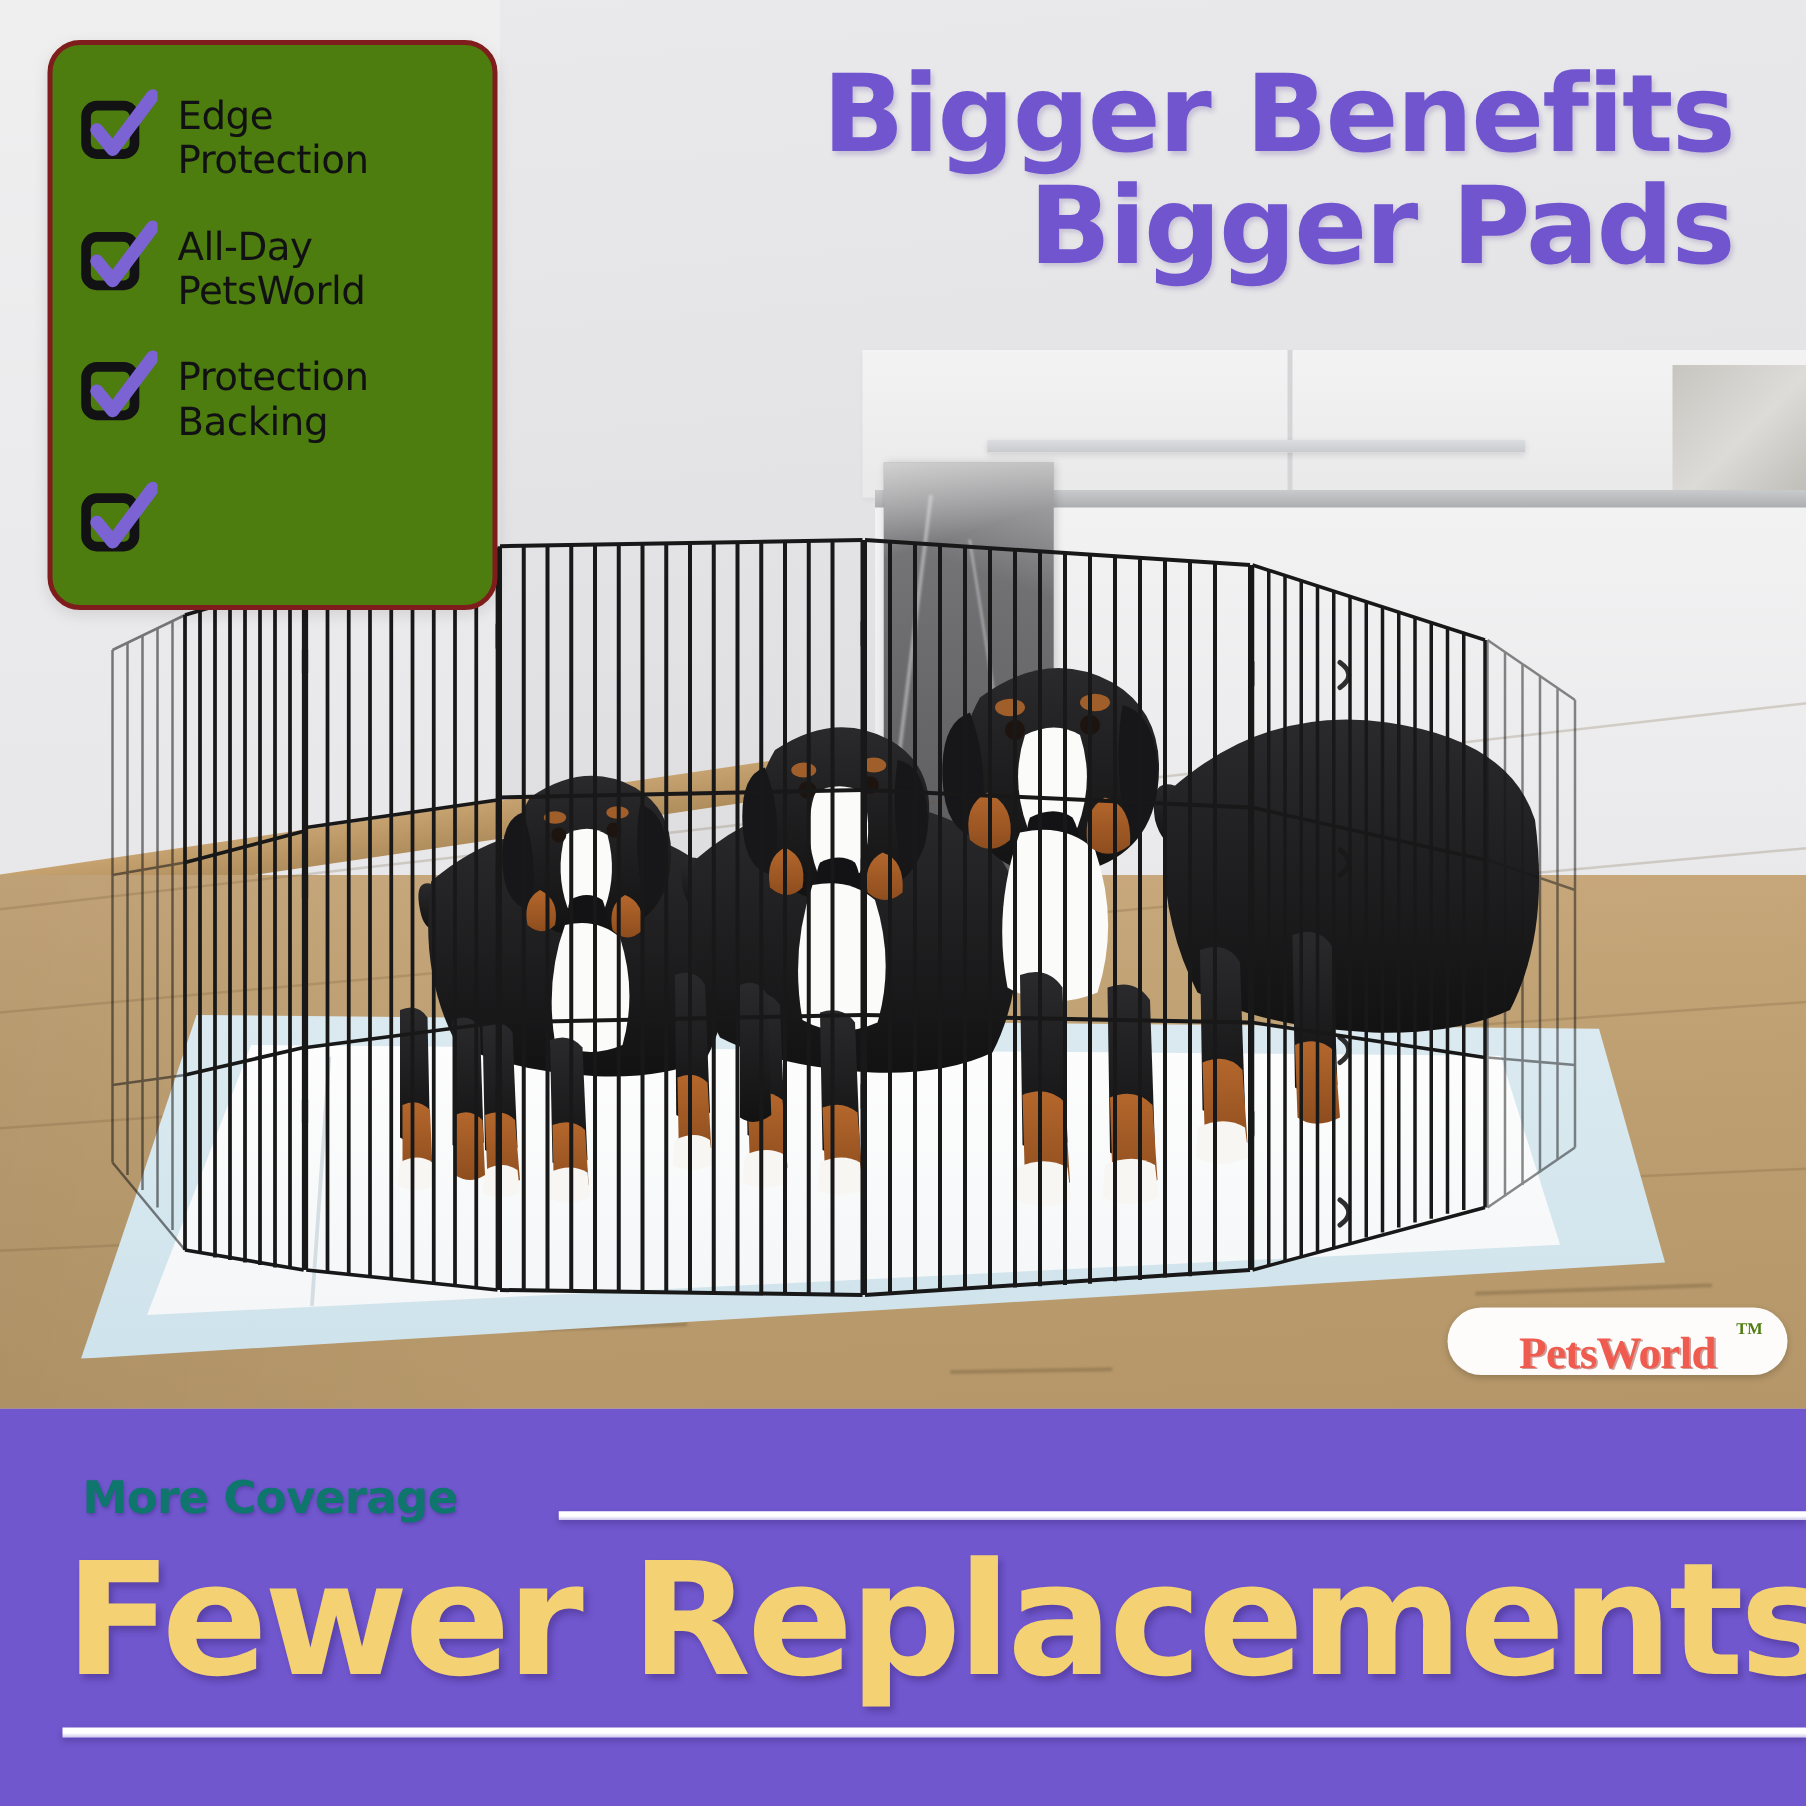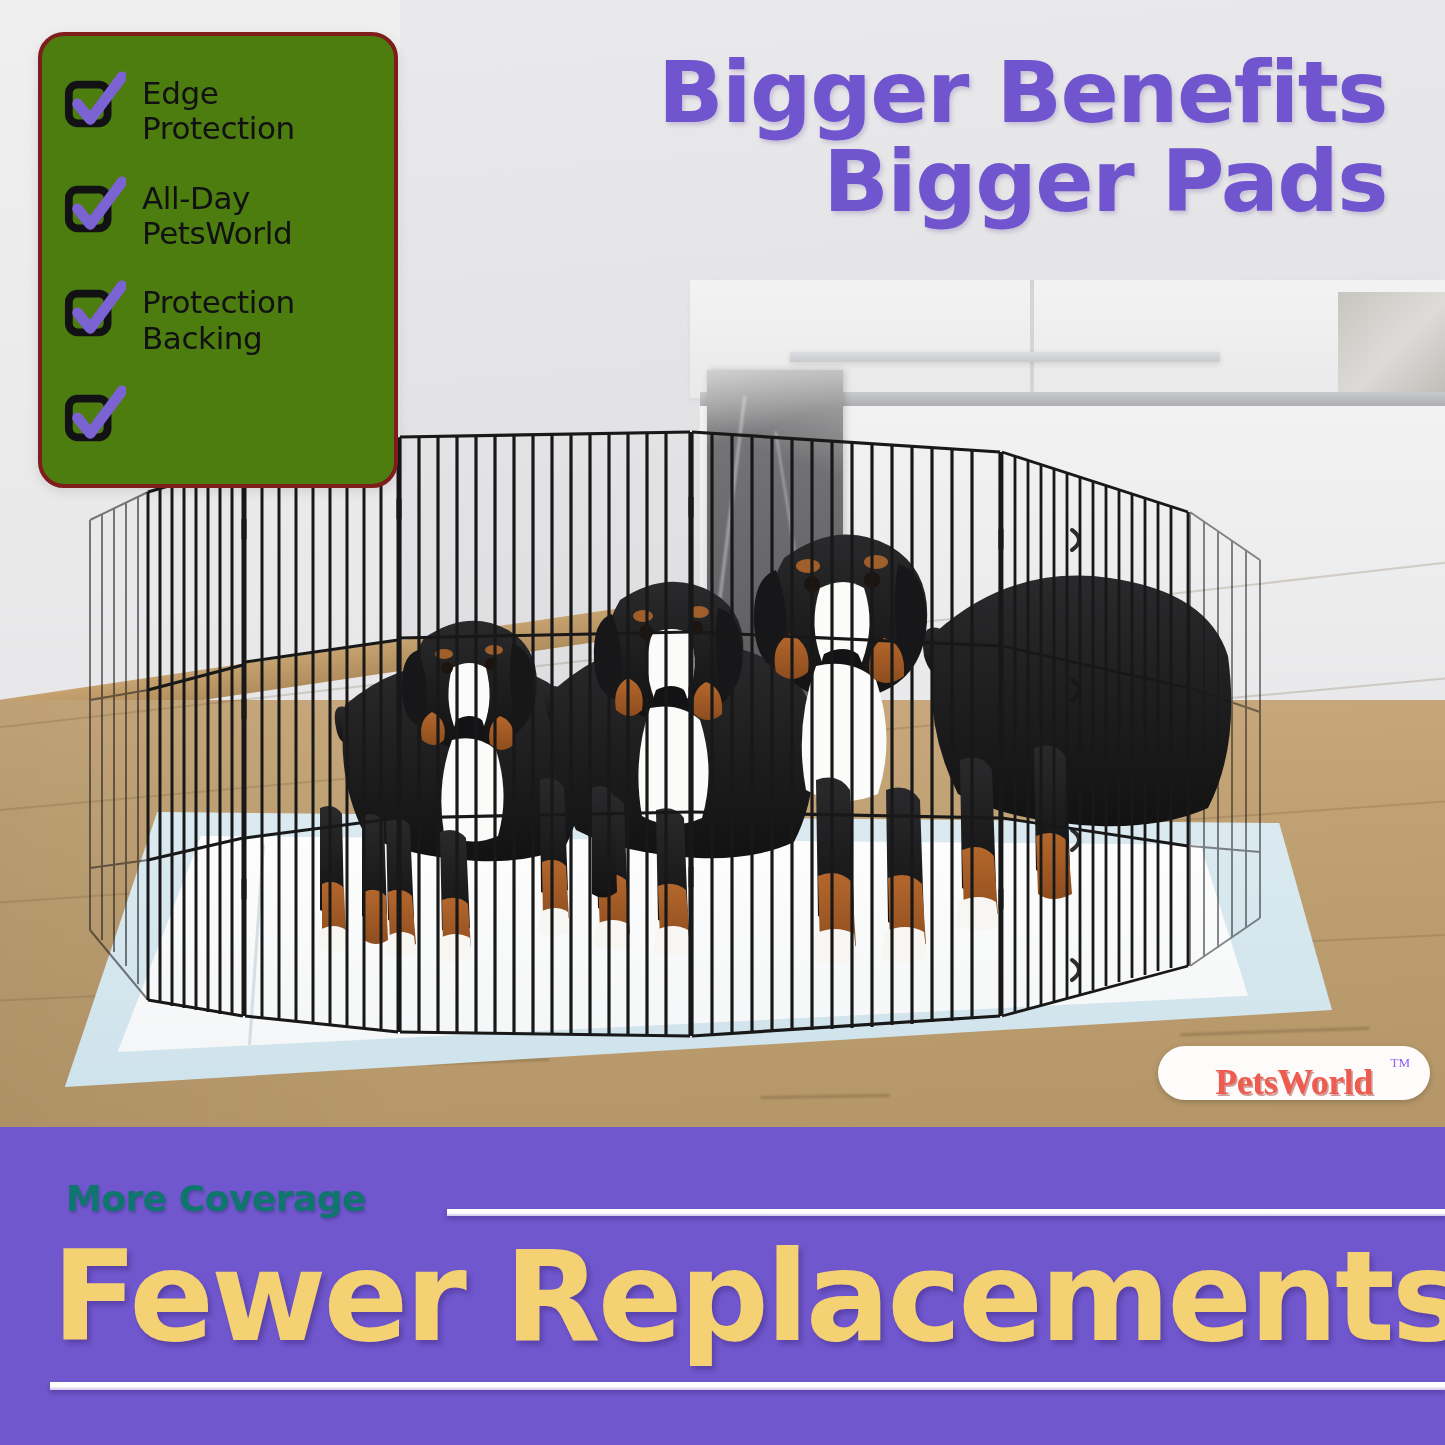--- a/index.html
+++ b/index.html
@@ -128,21 +128,21 @@
   .logo-text {
     font-family:"Liberation Serif", serif;
     font-weight:bold; font-size:36px; letter-spacing:-.5px;
     color:#ef5b4e;
     text-shadow:1.5px 1.5px 0 rgba(150,40,30,.45);
     position:relative; line-height:1;
   }
   .logo-tm {
     position:absolute; right:20px; top:9px;
     font-family:"Liberation Serif", serif;
-    font-size:13px; color:#8b5cf6; font-weight:normal;
+    font-size:13px; color:#4d7c0f; font-weight:bold;
   }
 
   
   #headline {
     position:absolute; right:58px; top:48px;
     text-align:right; z-index:6;
   }
   #headline div {
     font-family:"DejaVu Sans", sans-serif;
     font-weight:bold;

